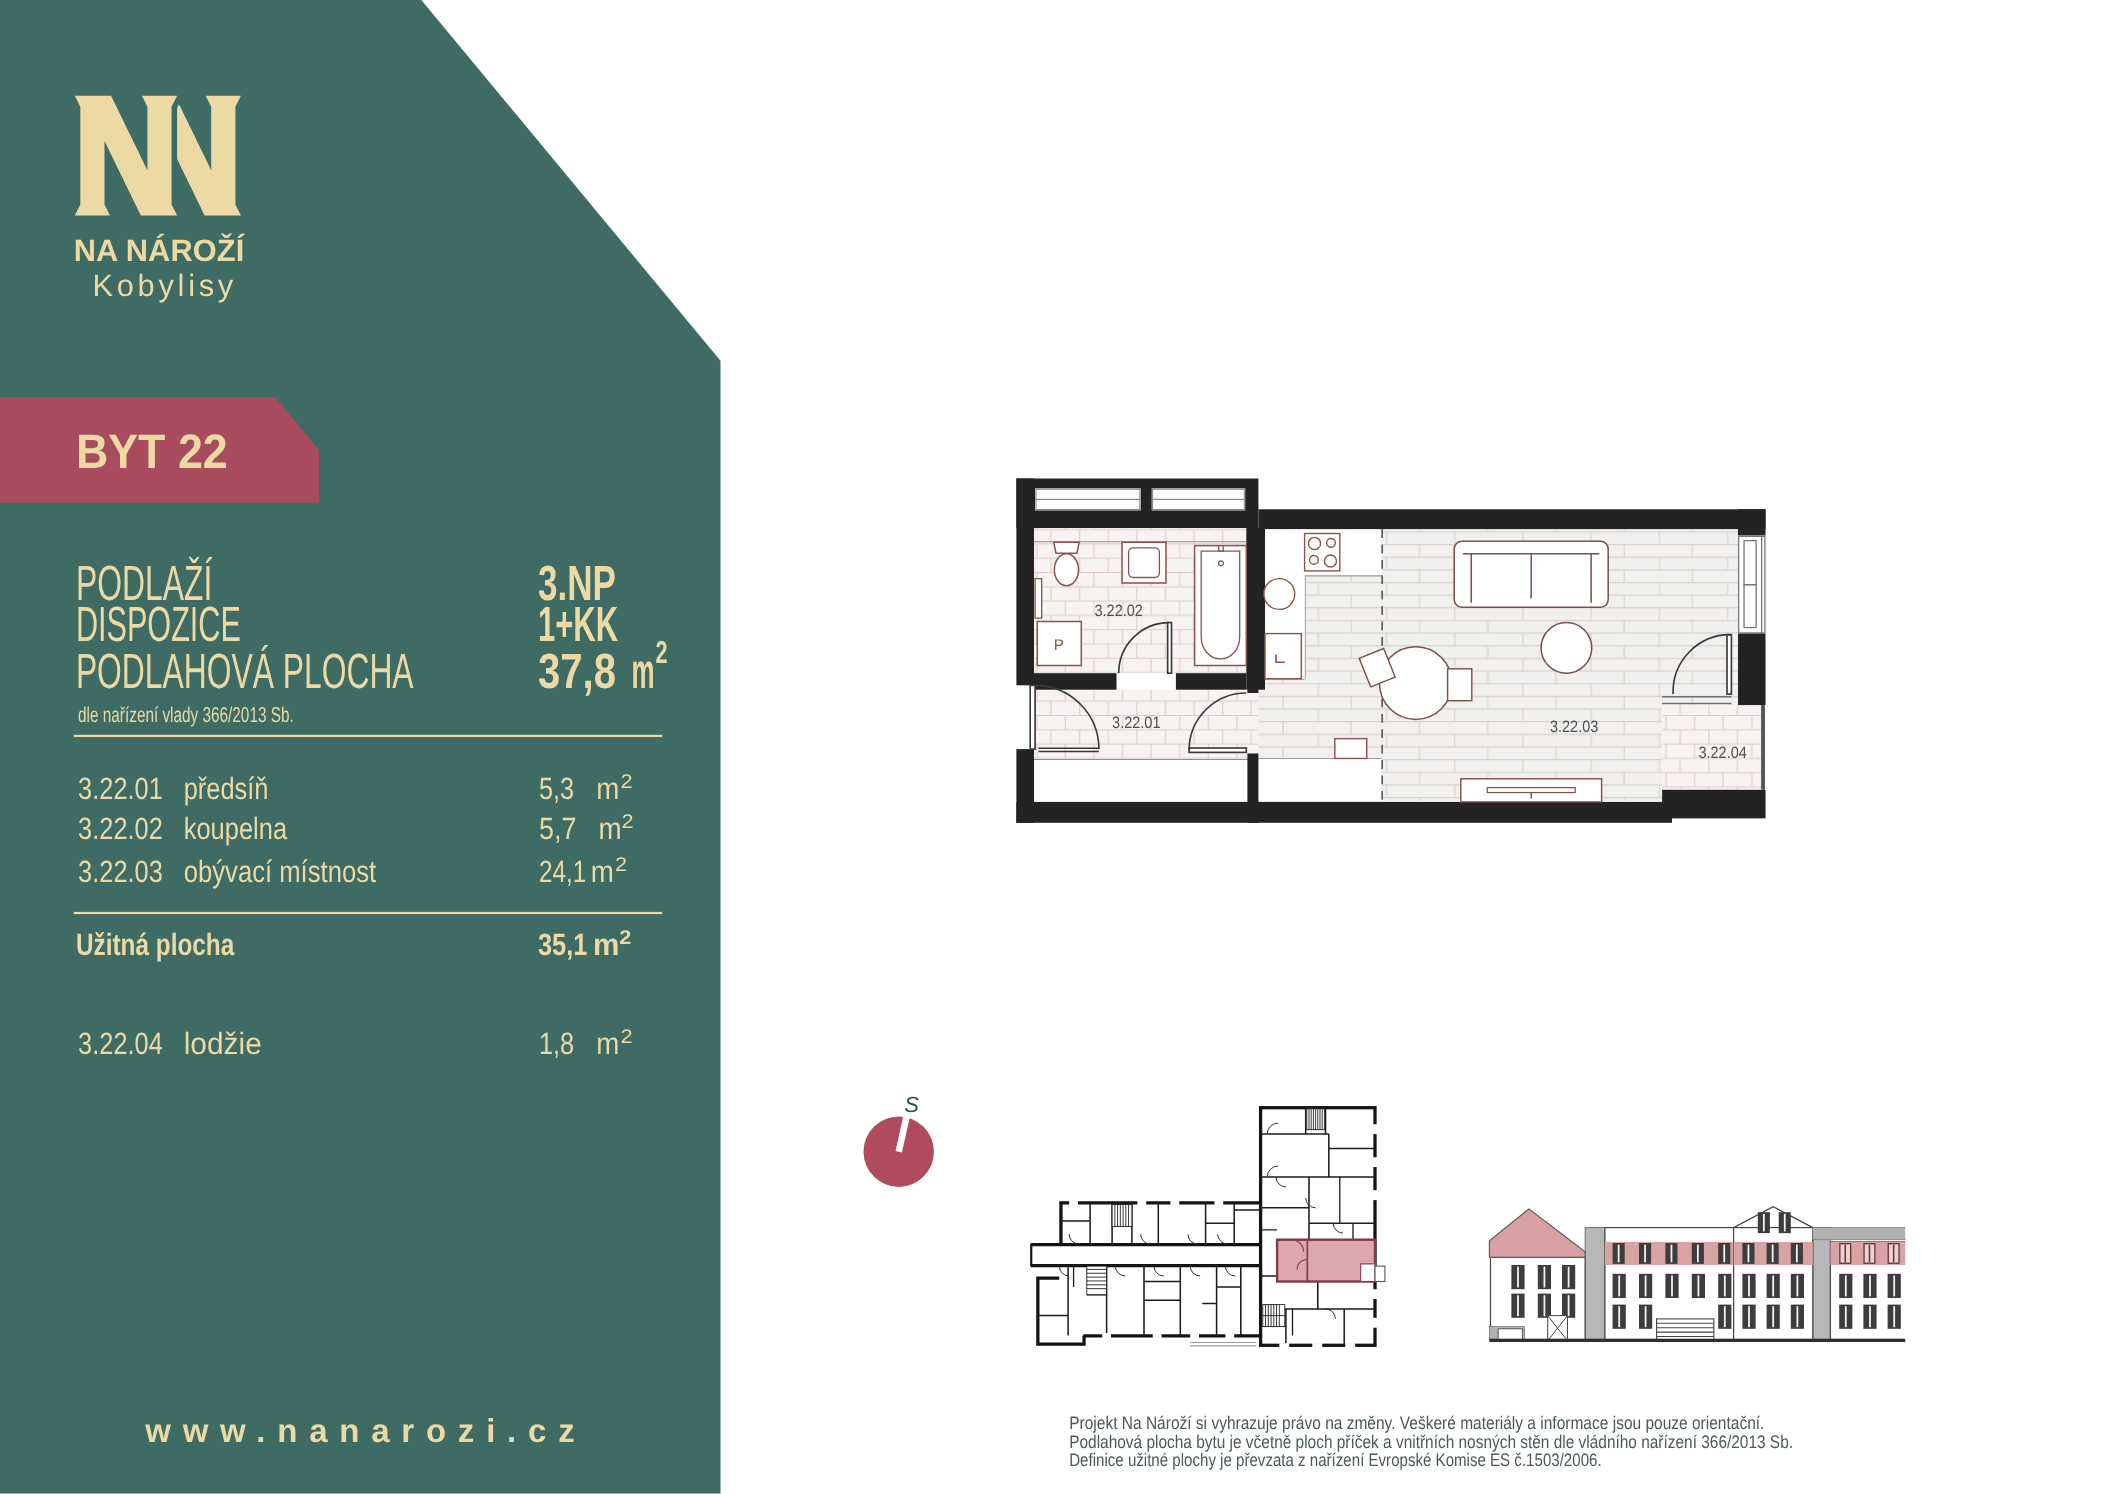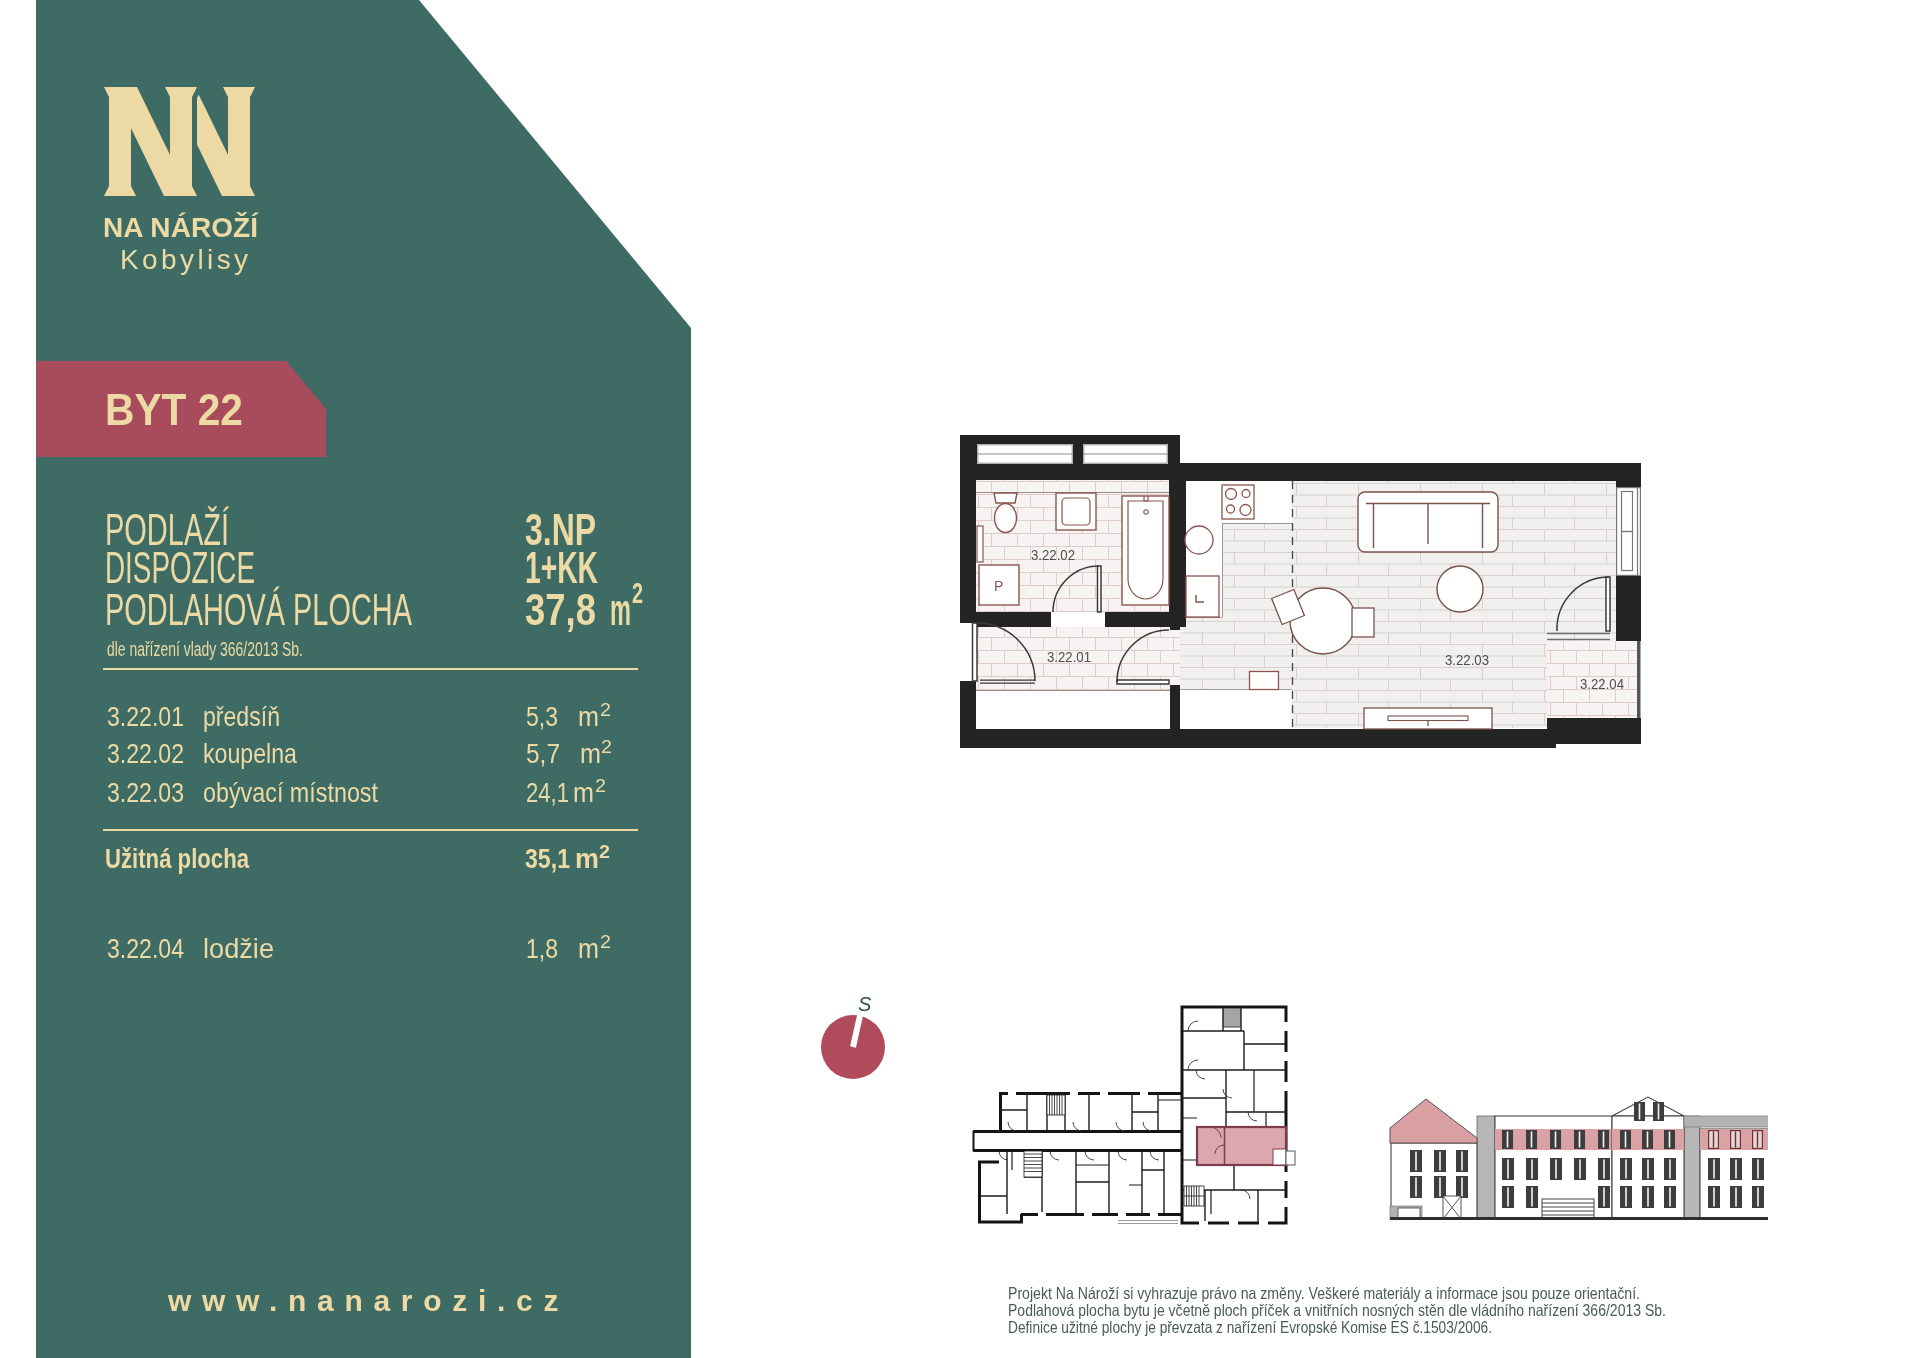--- a/index.html
+++ b/index.html
@@ -1,16 +1,16 @@
 <!DOCTYPE html>
 <html><head>
 <meta charset="utf-8">
 <style>
 html,body{margin:0;padding:0;background:#fff;}
-#page{position:relative;width:1732px;height:1358px;overflow:hidden;font-family:"Liberation Sans",sans-serif;padding-left:36px;}
+#page{position:relative;width:1732px;height:1358px;overflow:hidden;font-family:"Liberation Sans",sans-serif;}
 svg{display:block}
 text{font-family:"Liberation Sans",sans-serif;}
 </style>
 </head>
 <body>
 <div id="page">
 <svg width="1920" height="1358" viewBox="0 0 1920 1358">
 <defs>
 <pattern id="tile" width="26" height="26" patternUnits="userSpaceOnUse">
   <rect width="26" height="26" fill="#f7f3f2"></rect>

